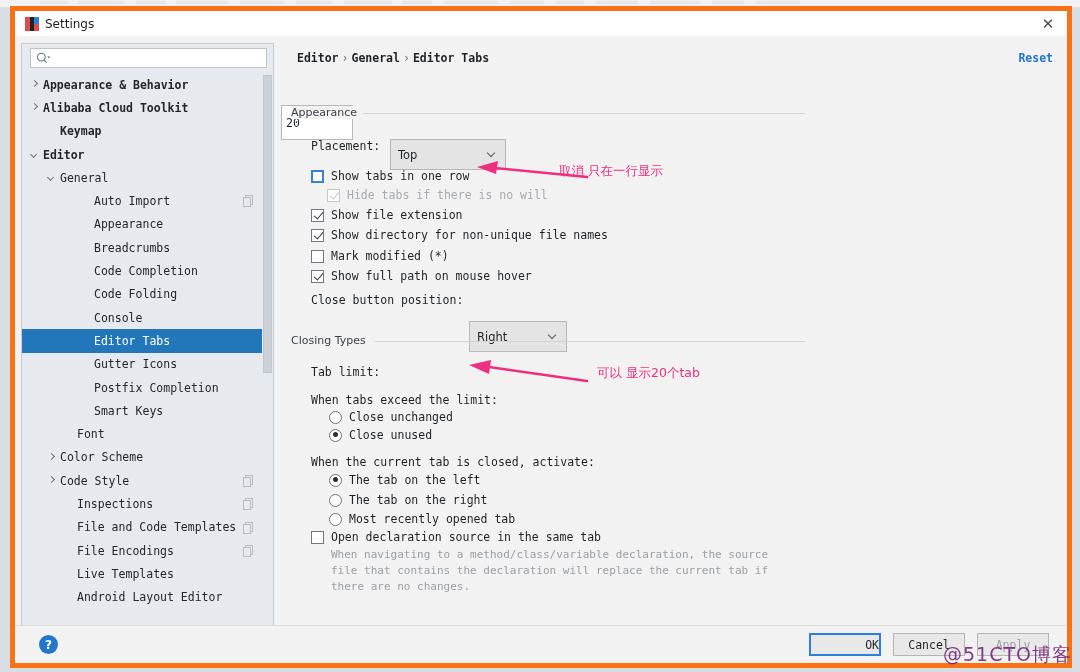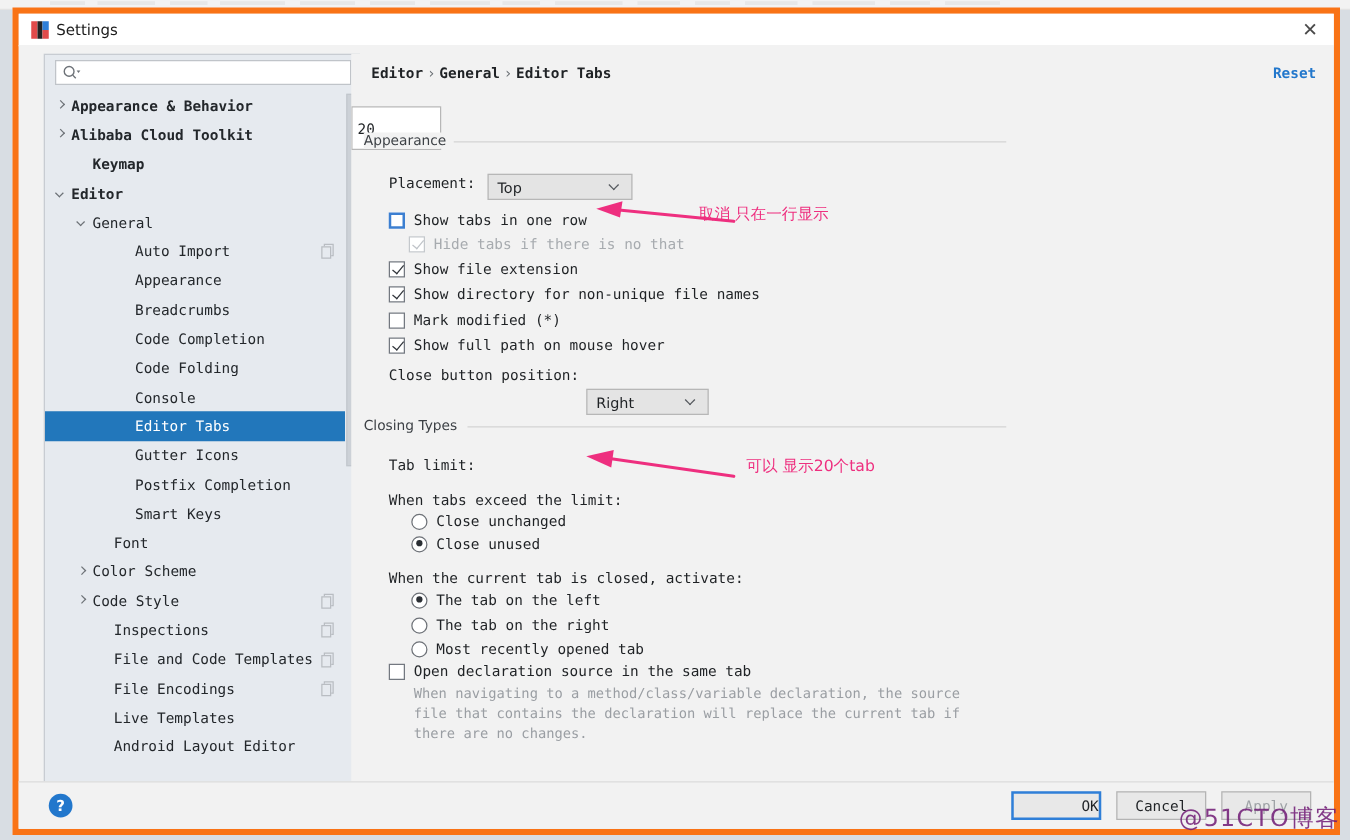--- a/index.html
+++ b/index.html
@@ -67,21 +67,21 @@
   }
 
   
   .dlg-body {
     position: absolute; left: 0; top: 25px; right: 0; bottom: 0;
     background: #f2f2f2;
   }
 
   
   .sidebar {
-    position: absolute; left: 20px; top: 7px;
+    position: absolute; left: 6px; top: 7px;
     width: 253px; height: 594px;
     background: #e6eaef;
     border: 1px solid #c8ccd2;
     box-sizing: border-box;
     overflow: hidden;
   }
   .search-wrap {
     position: absolute; left: 0; top: 0; width: 253px; height: 28px;
     background: #e6eaef;
     display: flex; align-items: center; justify-content: center;
@@ -235,21 +235,21 @@
   }
   .rb.checked::after {
     content: "";
     position: absolute; left: 2.6px; top: 2.6px;
     width: 5px; height: 5px; border-radius: 50%;
     background: #2b2f34;
   }
 
   
   .combo {
-    height: 21px;
+    height: 31px;
     background: #e4e4e4;
     border: 1px solid #b7b7b7;
     box-sizing: border-box;
     display: flex; align-items: center;
     padding: 0 4px 0 7px;
     position: relative;
   }
   .combo .cval {
     font-family: "DejaVu Sans", sans-serif;
     font-size: 11.5px; color: #1f2225;
@@ -527,21 +527,21 @@
           <span class="chev"></span>
         </div>
 
         <div id="appearance-checks">
             <div class="row" style="left: 30px; top: 126px;">
               <span class="cb focus"></span>
               <span class="mono">Show tabs in one row</span>
             </div>
             <div class="row" style="left: 46px; top: 145px;">
               <span class="cb checked disabled"></span>
-              <span class="mono dim">Hide tabs if there is no that</span>
+              <span class="mono dim">Hide tabs if there is no will</span>
             </div>
             <div class="row" style="left: 30px; top: 165px;">
               <span class="cb checked"></span>
               <span class="mono">Show file extension</span>
             </div>
             <div class="row" style="left: 30px; top: 185px;">
               <span class="cb checked"></span>
               <span class="mono">Show directory for non-unique file names</span>
             </div>
             <div class="row" style="left: 30px; top: 206px;">

